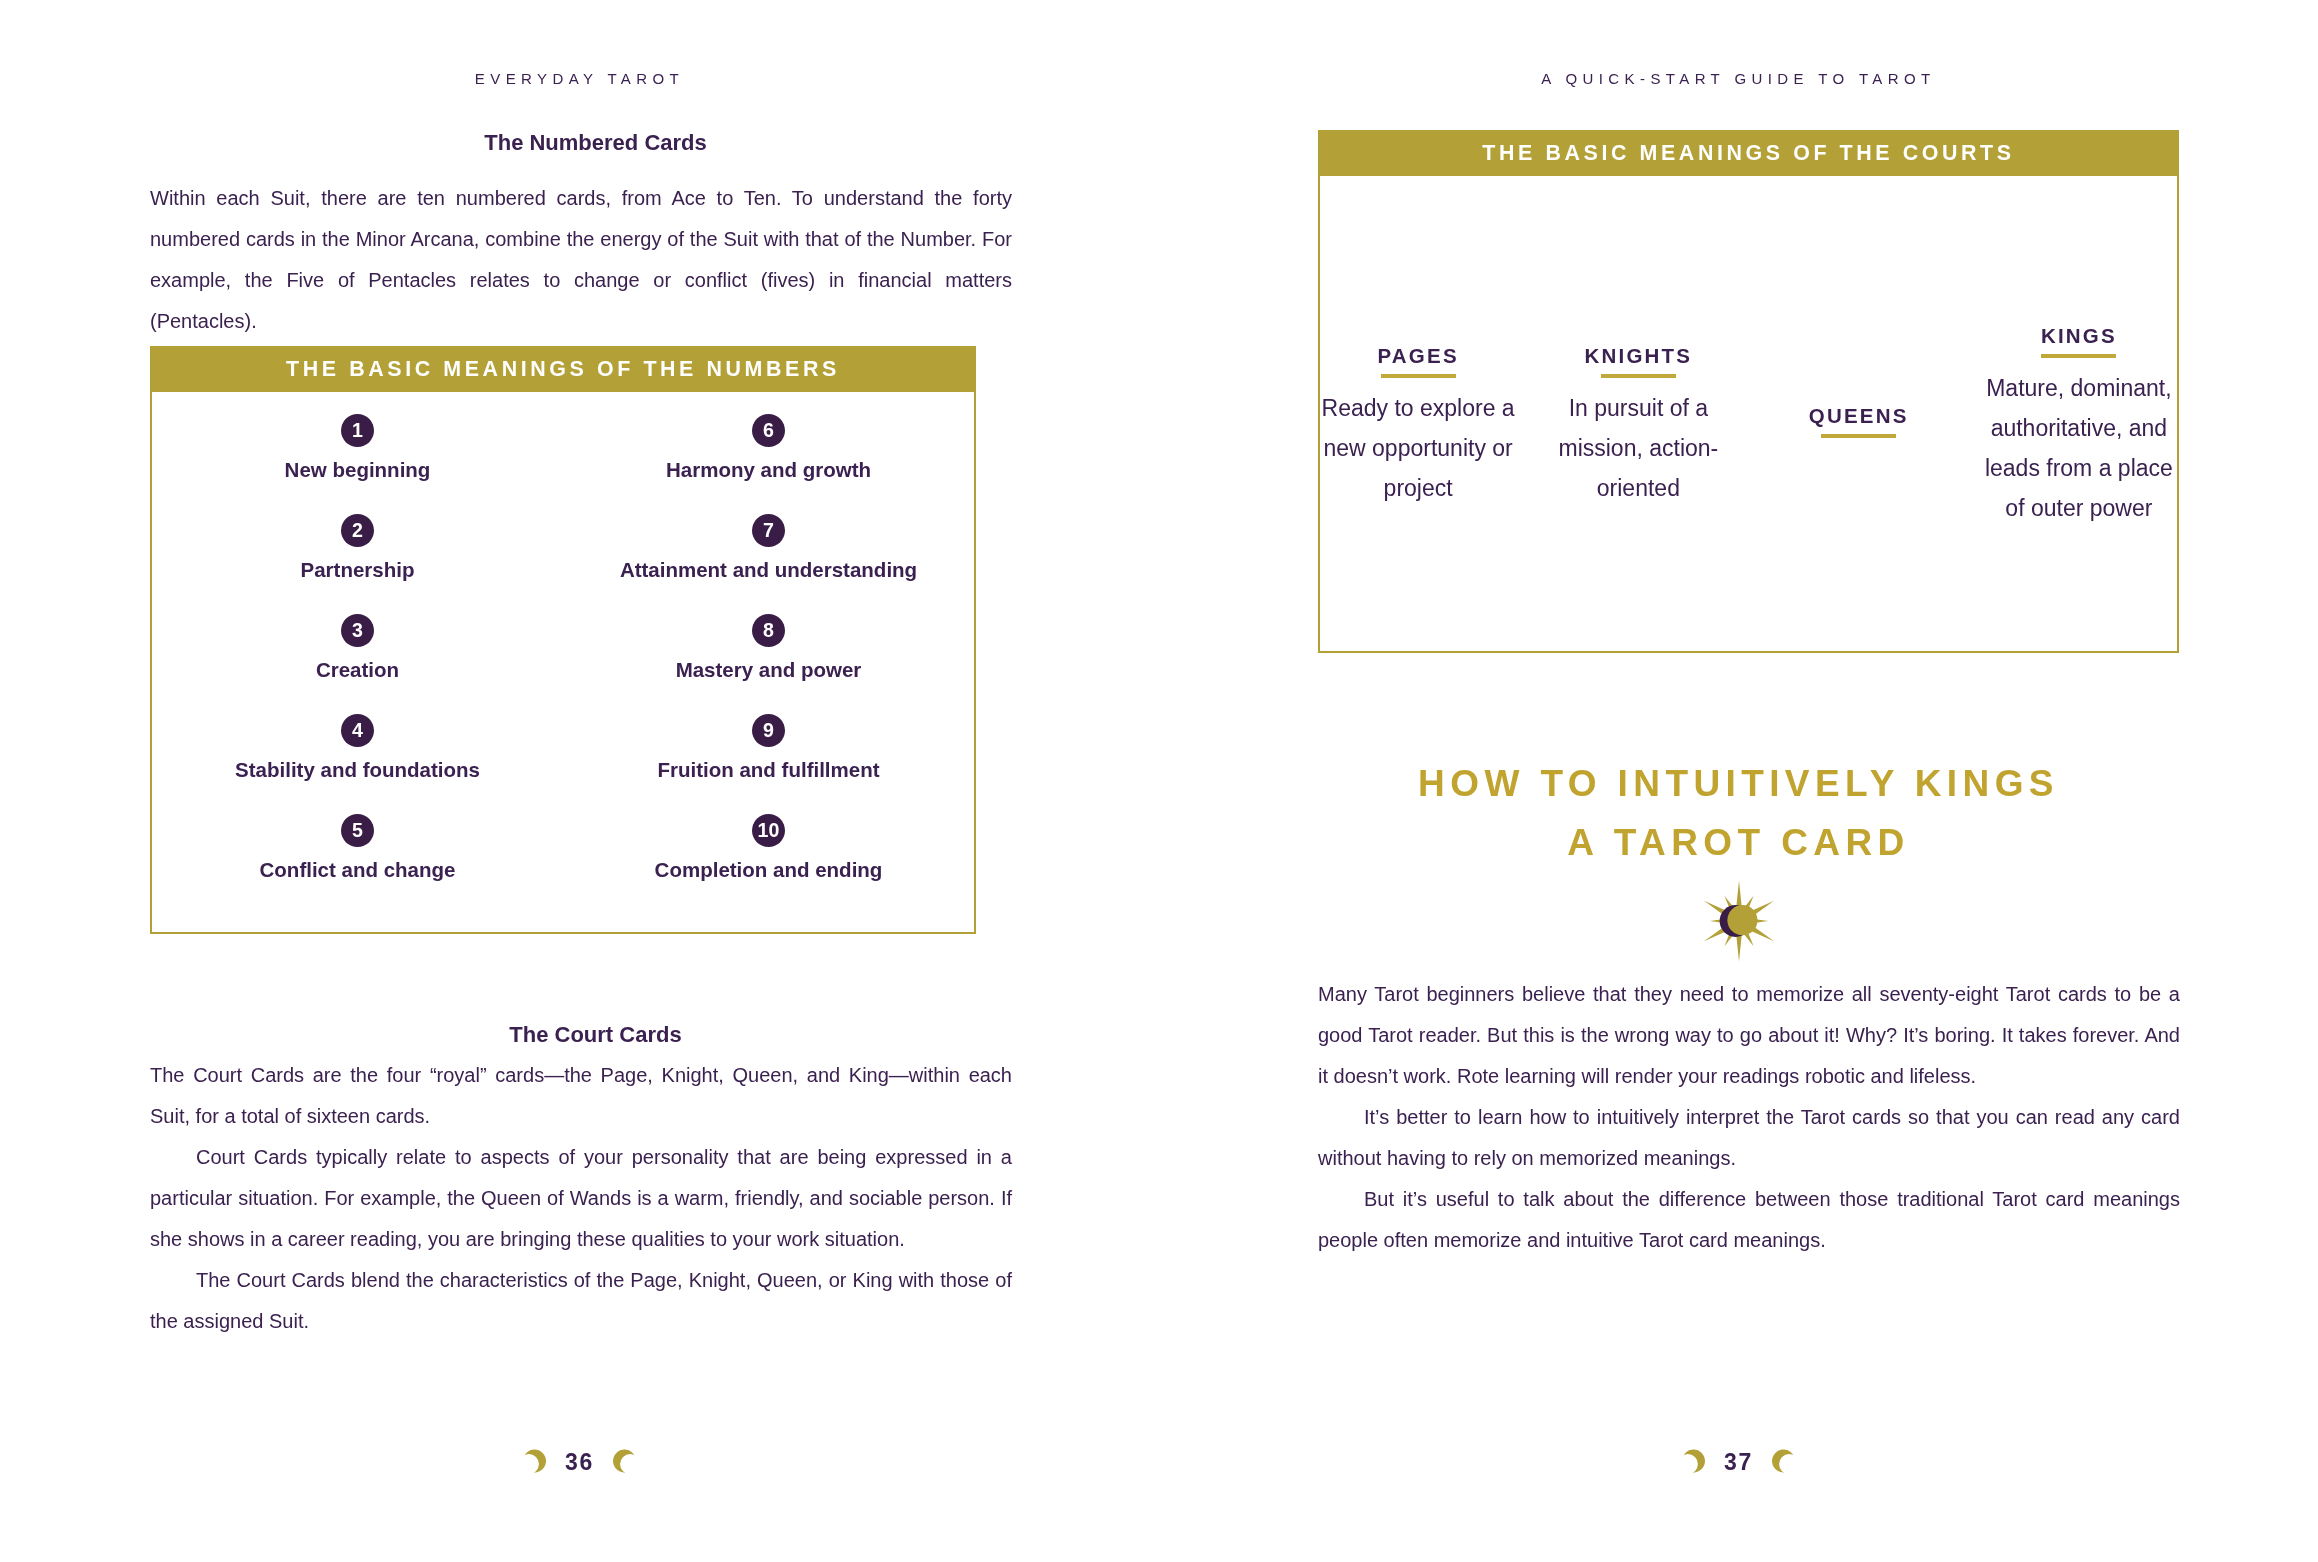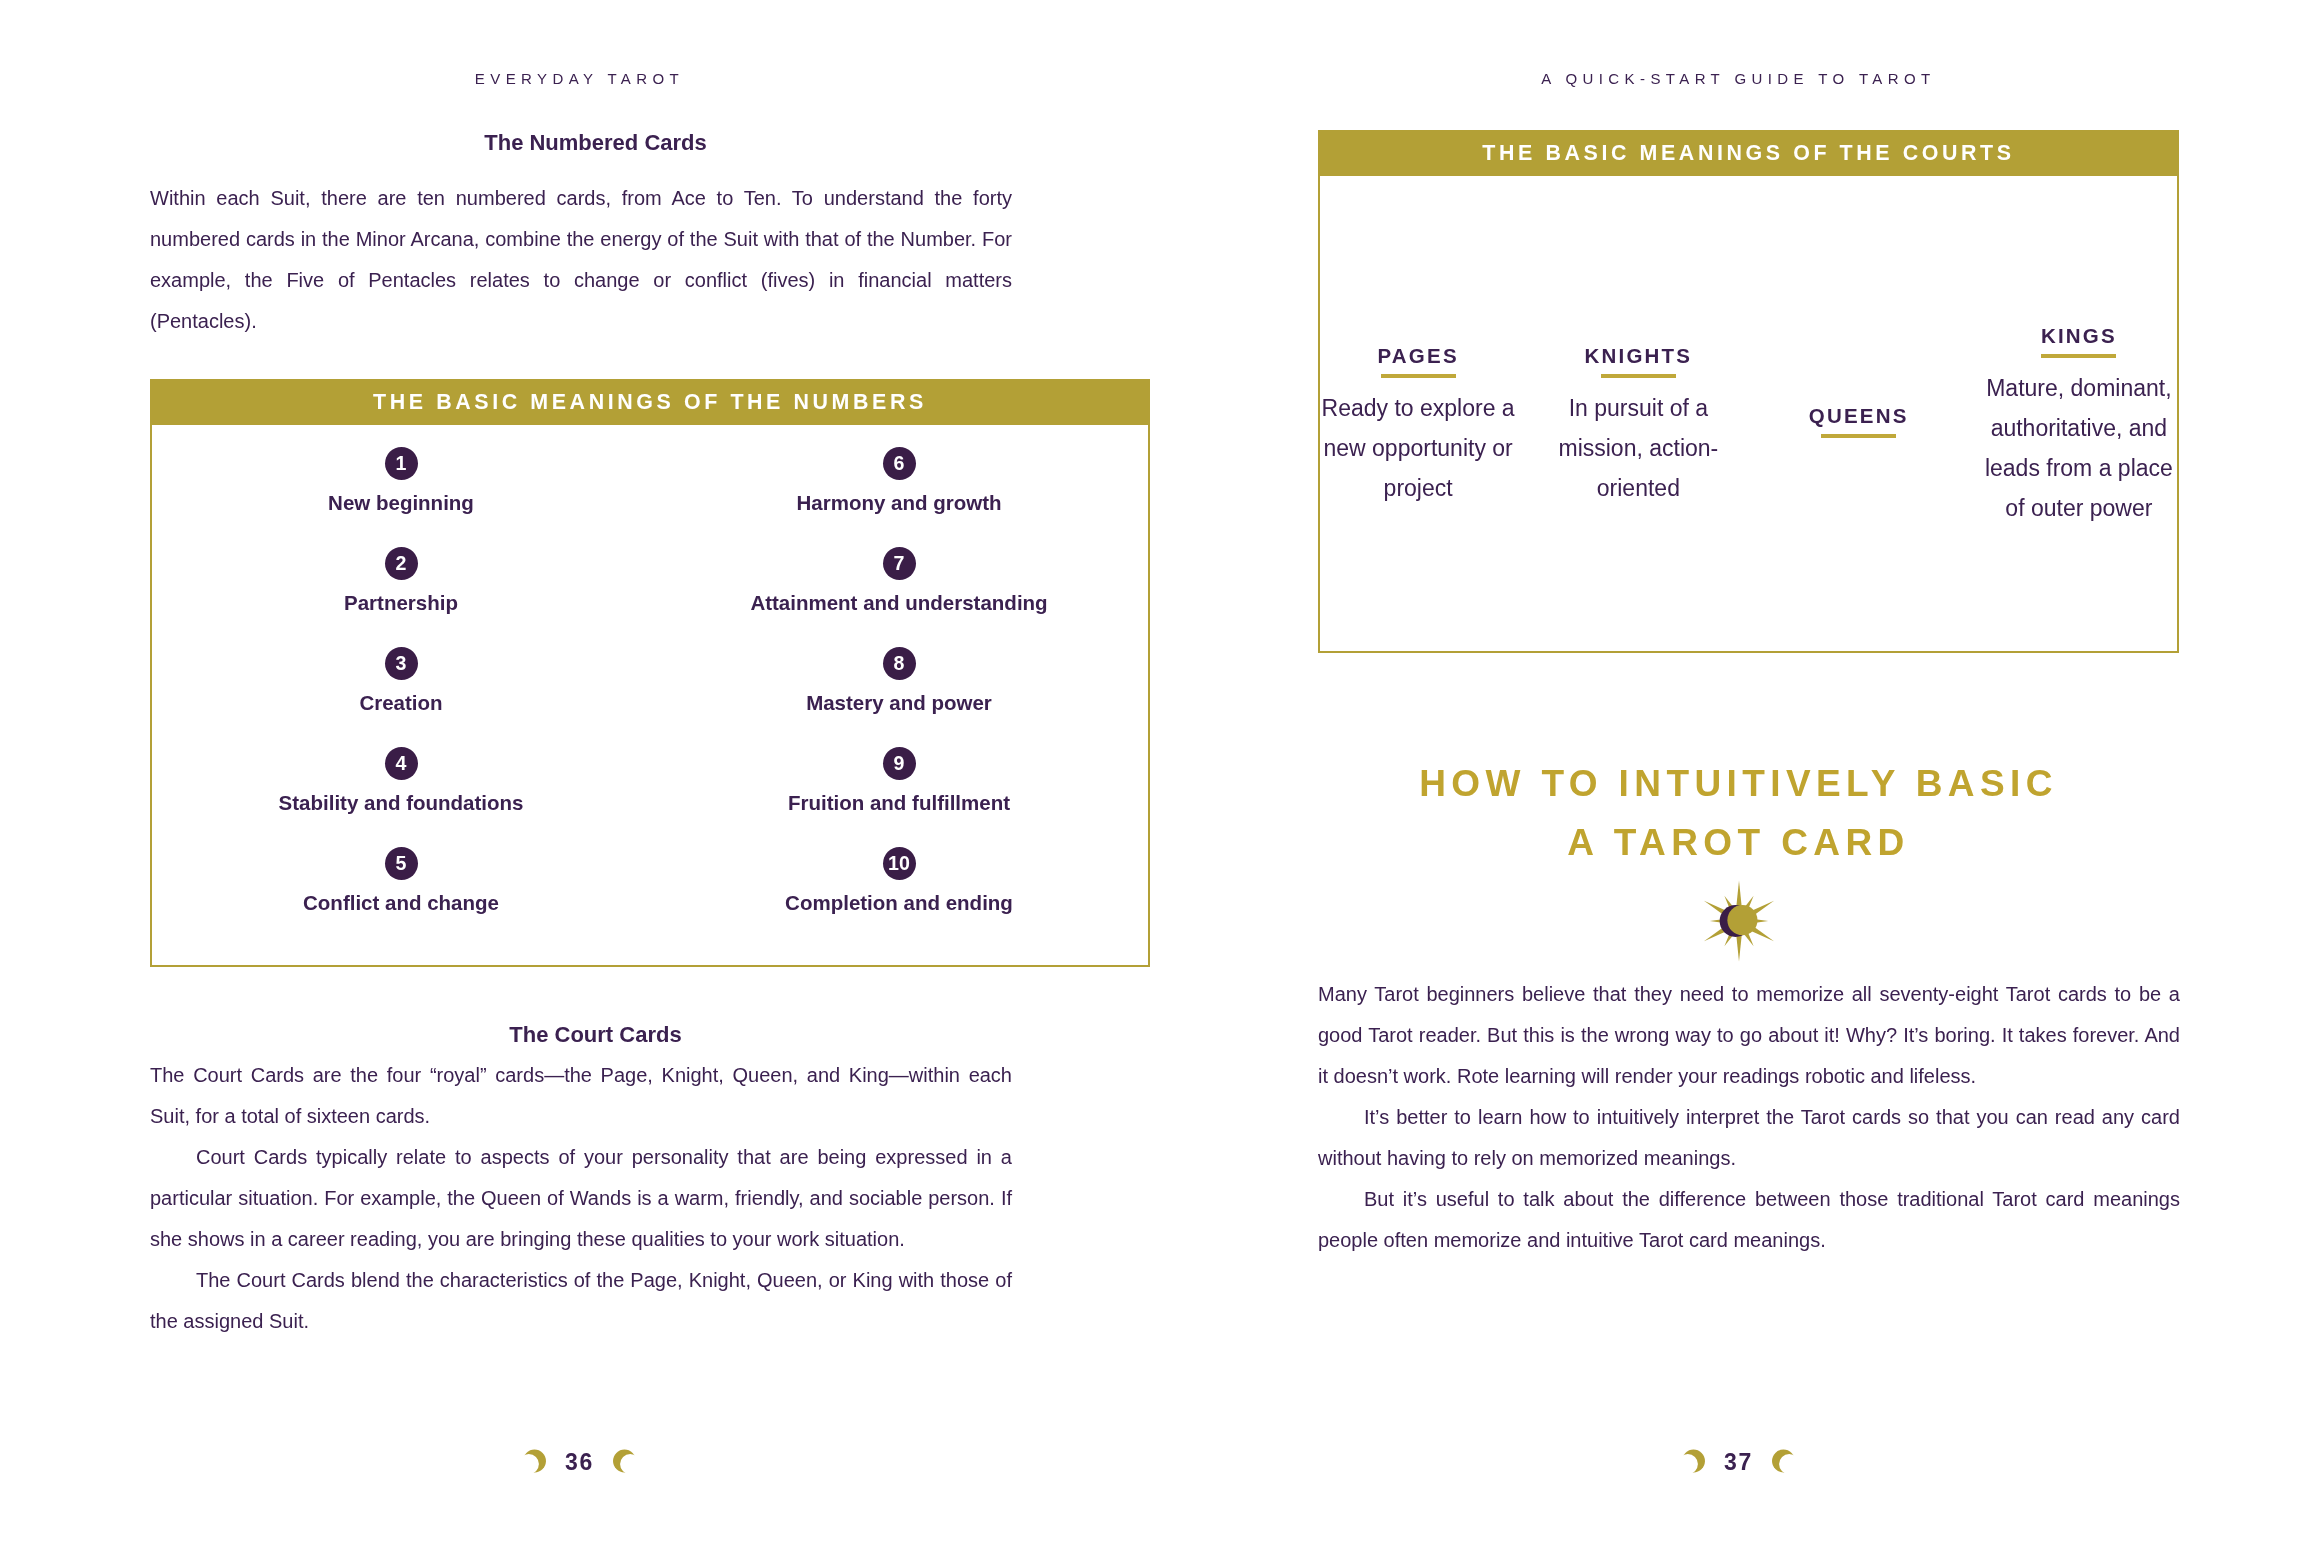--- a/index.html
+++ b/index.html
@@ -33,21 +33,21 @@
   }
   .body-text{
     font-size:20px;line-height:41px;text-align:justify;color:var(--purple);
   }
   .body-text p{margin:0;}
   .body-text p.indent{text-indent:46px;}
 
   
   #numbered-heading{top:130px;}
   #numbered-intro{position:absolute;top:178px;left:150px;width:862px;}
-  #numbers-table{position:absolute;top:379px;left:150px;width:1000px;}
+  #numbers-table{position:absolute;top:346px;left:150px;width:826px;}
   .table-bar{
     height:46px;background:var(--gold);color:#ffffff;
     display:flex;align-items:center;justify-content:center;
     font-size:21.4px;font-weight:bold;letter-spacing:3.6px;white-space:nowrap;
   }
   #numbers-body{
     border:2.7px solid var(--gold);border-top:none;height:542px;
     padding-top:22px;
     display:grid;grid-template-columns:1fr 1fr;
     grid-auto-rows:100px;
@@ -199,21 +199,21 @@
       <div class="court-entry">
         <div class="court-label">KINGS</div>
         <div class="court-underline"></div>
         <div class="court-desc narrow">Mature, dominant, authoritative, and leads from a place of outer power</div>
       </div>
 
     </div>
   </div>
 
   <h1 id="big-heading">
-    <div>HOW TO INTUITIVELY BASIC</div>
+    <div>HOW TO INTUITIVELY KINGS</div>
     <div>A TAROT CARD</div>
   </h1>
 
   <div id="sun-icon-wrap">
     <svg width="86" height="86" viewBox="-50 -50 100 100">
       <g fill="#b3a036">
         <polygon points="0,-47 3.5,-13 -3.5,-13" transform="rotate(0)"></polygon>
         <polygon points="0,-34 3,-13 -3,-13" transform="rotate(30)"></polygon>
         <polygon points="0,-47 3.5,-13 -3.5,-13" transform="rotate(60)"></polygon>
         <polygon points="0,-34 3,-13 -3,-13" transform="rotate(90)"></polygon>

